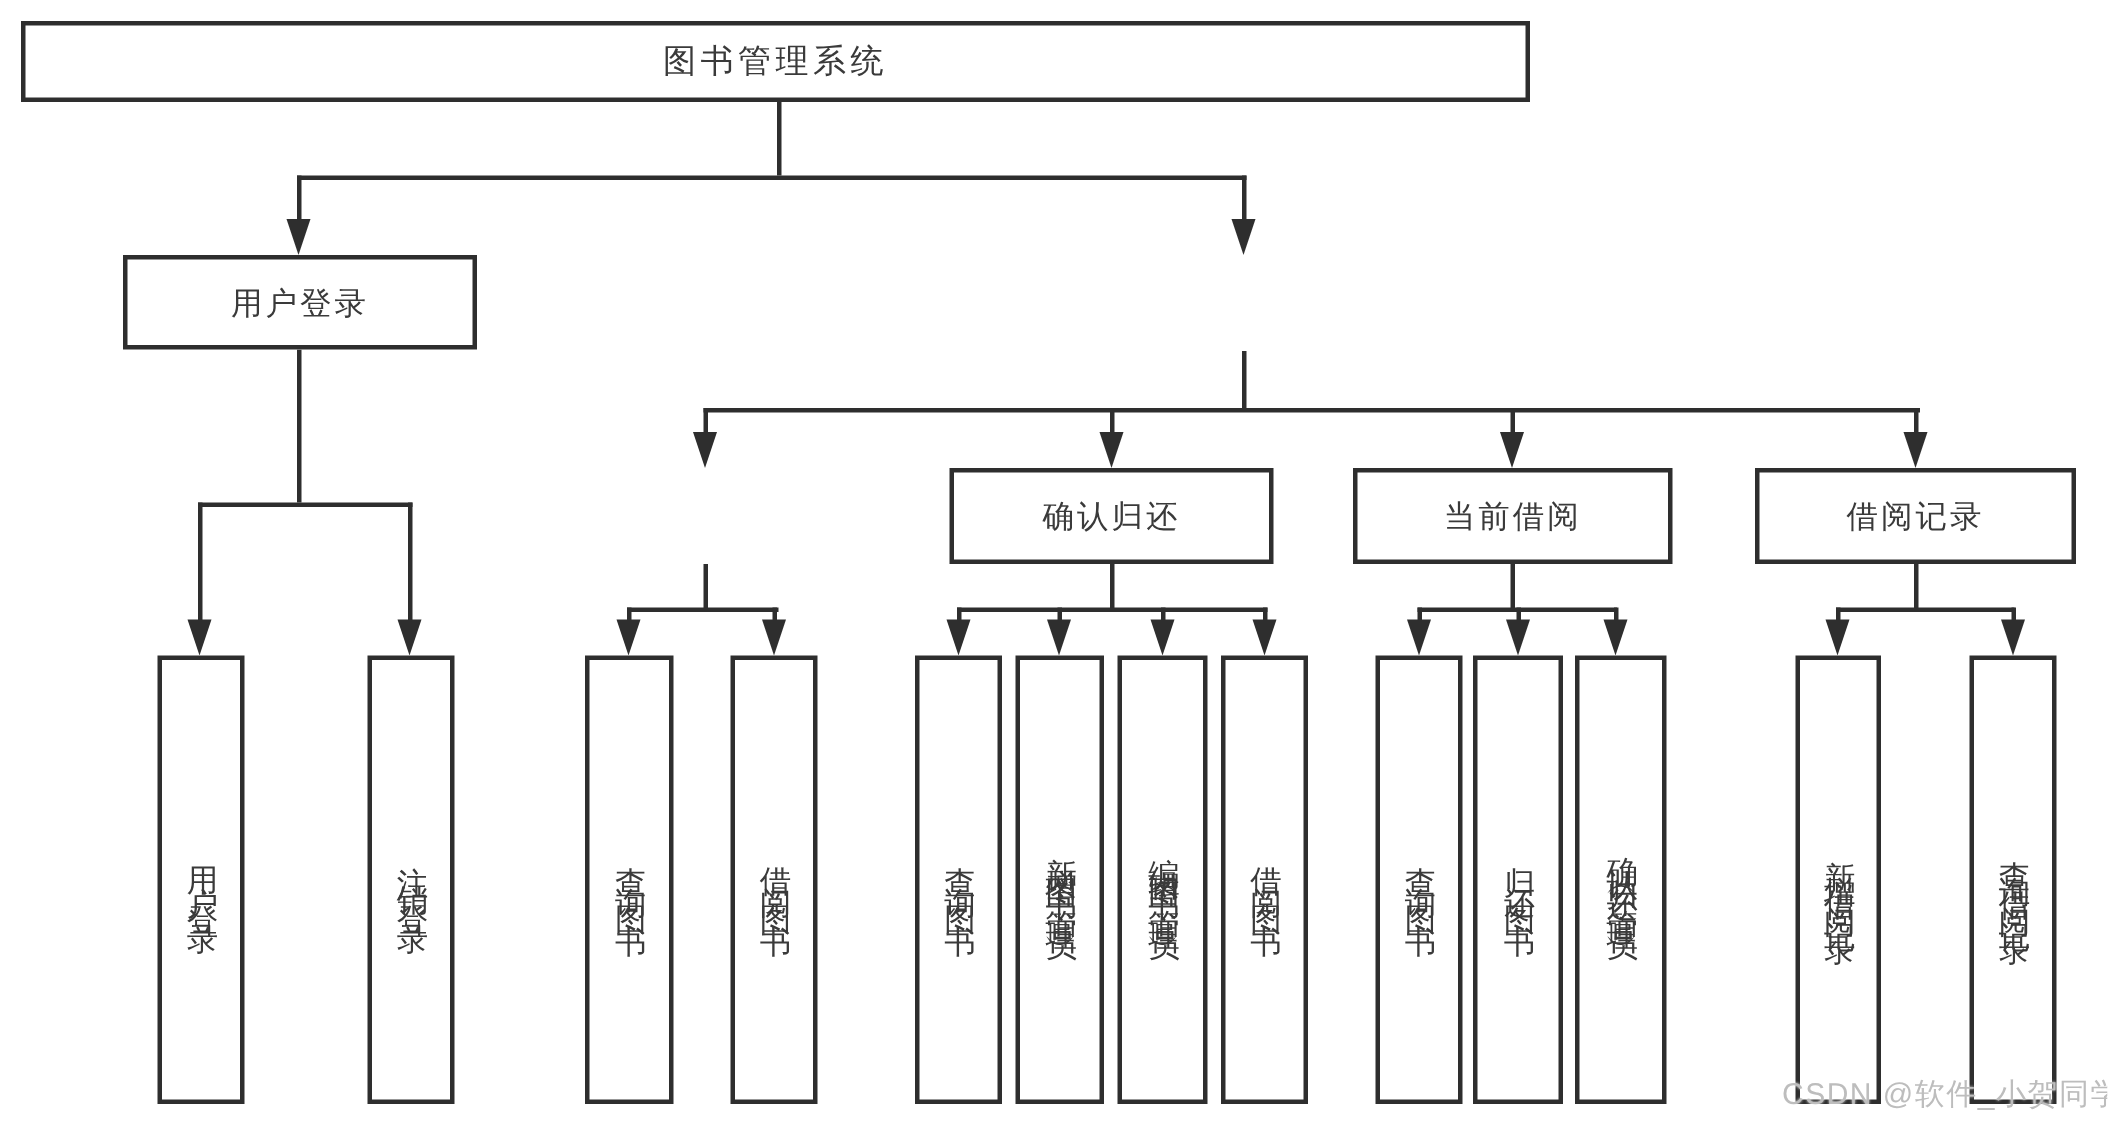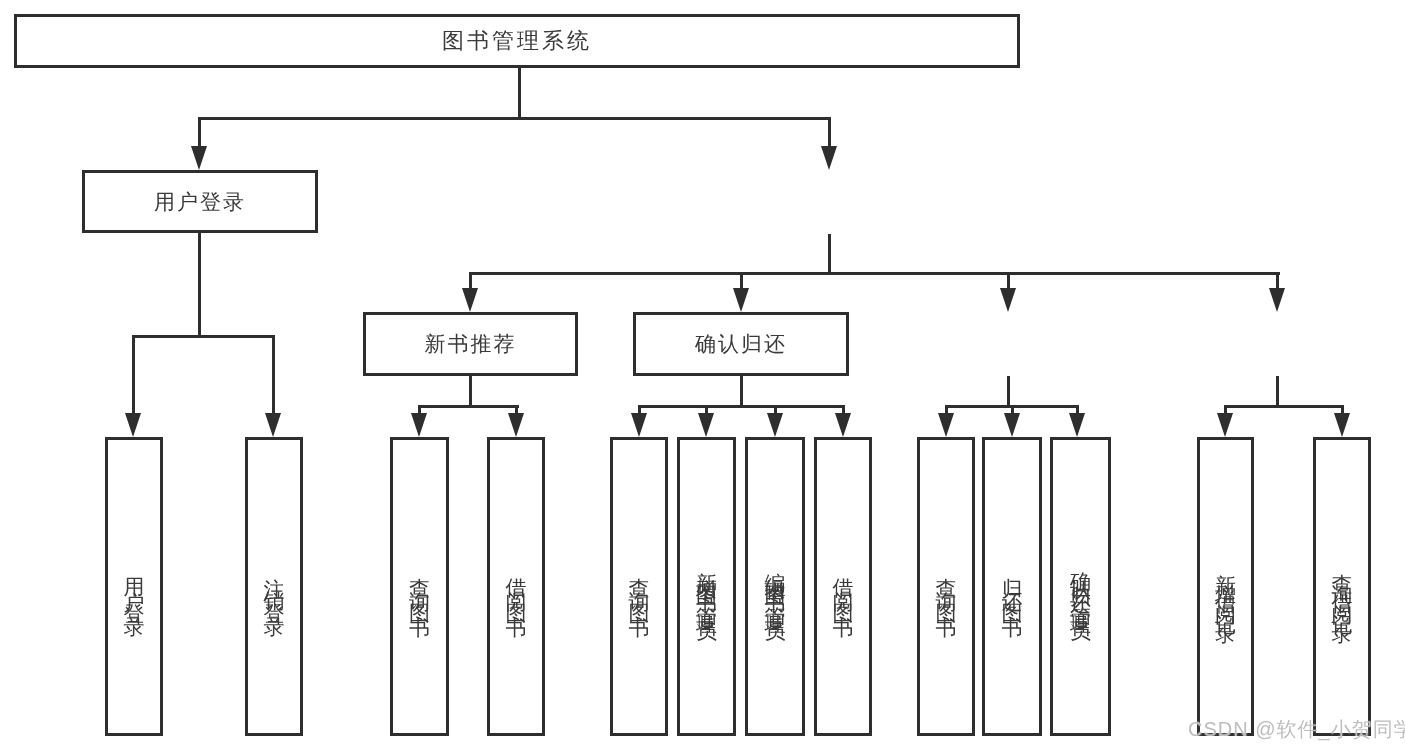--- a/index.html
+++ b/index.html
@@ -41,25 +41,28 @@
 <div class="canvas">
 
   <div class="box root" style="left:14px;top:14px;width:1006px;height:54px">
     <span>图书管理系统</span>
   </div>
 
   <div class="box" style="left:82px;top:170px;width:236px;height:63px">
     <span>用户登录</span>
   </div>
 
-  <div class="box" style="left:363px;top:312px;width:215px;height:64px">
-    <span>新书推荐</span>
-  </div>
   <div class="box" style="left:633px;top:312px;width:216px;height:64px">
     <span>确认归还</span>
+  </div>
+  <div class="box" style="left:902px;top:312px;width:213px;height:64px">
+    <span>当前借阅</span>
+  </div>
+  <div class="box" style="left:1170px;top:312px;width:214px;height:64px">
+    <span>借阅记录</span>
   </div>
 
   <div class="box leaf ls4" style="left:105px;top:437px;width:58px;height:299px">
     <span>用户登录</span>
   </div>
   <div class="box leaf ls4" style="left:245px;top:437px;width:58px;height:299px">
     <span>注销登录</span>
   </div>
 
   <div class="box leaf ls4" style="left:390px;top:437px;width:59px;height:299px">

